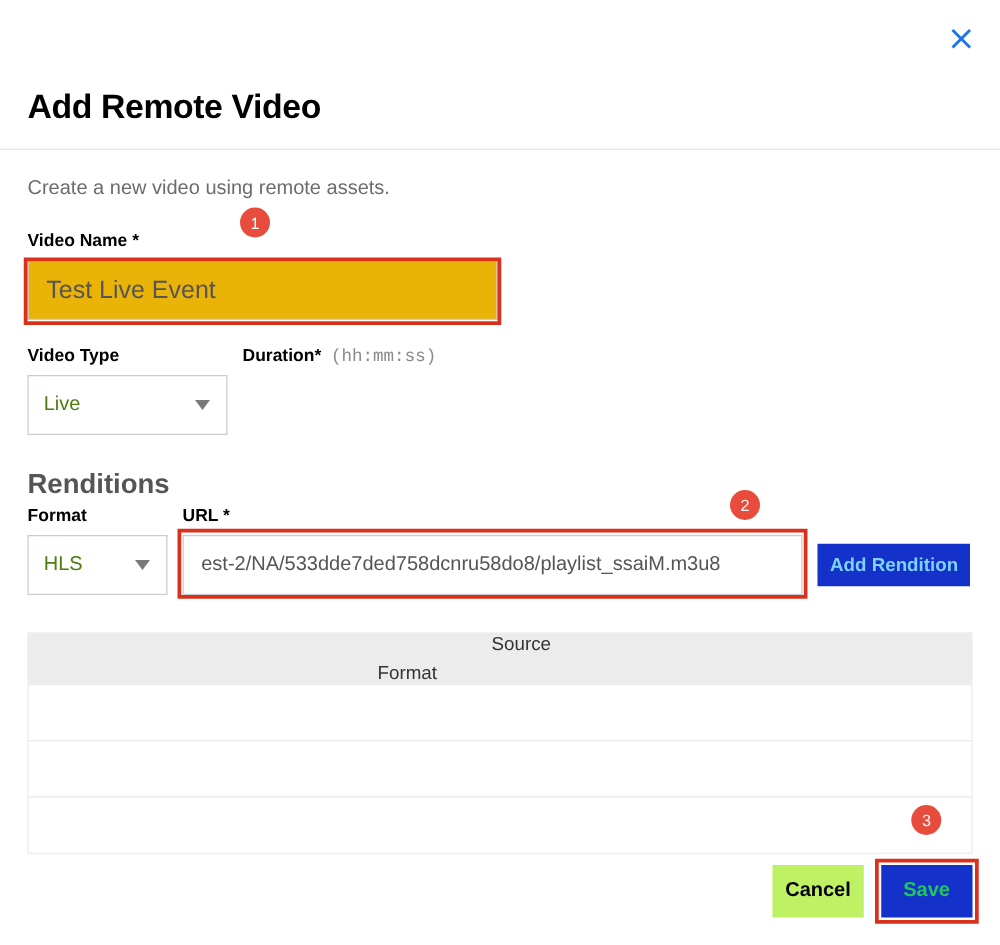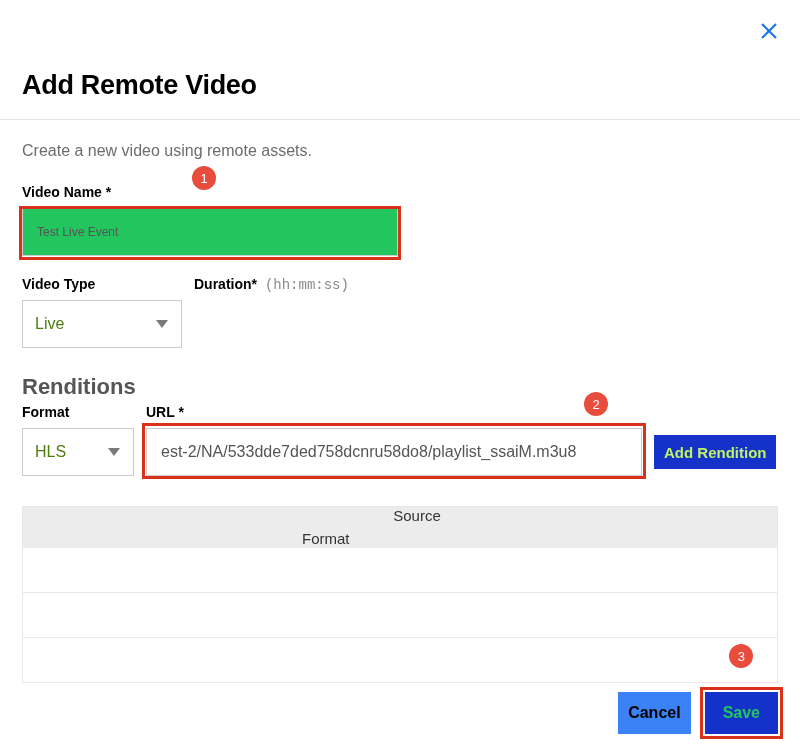--- a/index.html
+++ b/index.html
@@ -60,23 +60,23 @@
       font-family: Liberation Mono, monospace;
     }
     .field-row {
       margin-bottom: 20px;
       position: relative;
     }
     .video-name-input {
       width: 376px;
       height: 48px;
       padding: 0 14px;
-      font-size: 12px;
+      font-size: 20px;
       border: 1px solid #ccc;
-      background: #22c55e;
+      background: #eab308;
       color: #555;
       font-family: inherit;
     }
     .highlight-box {
       position: absolute;
       border: 3px solid #d9321c;
       pointer-events: none;
     }
     .badge {
       position: absolute;
@@ -161,21 +161,21 @@
       border: 1px solid #ccc;
       background: #fff;
       padding: 0 14px;
       font-size: 16px;
       color: #555;
       font-family: inherit;
     }
     .add-rendition-btn {
       height: 34px;
       background: #1431c9;
-      color: #bef264;
+      color: #7dd3fc;
       border: none;
       padding: 4px 10px;
       font-size: 15px;
       font-weight: 700;
       font-family: inherit;
       cursor: pointer;
       margin-bottom: 7px;
     }
     .table {
       margin-top: 30px;
@@ -205,21 +205,21 @@
     }
     .footer {
       position: absolute;
       bottom: 22px;
       right: 22px;
       display: flex;
       align-items: center;
       gap: 14px;
     }
     .cancel-btn {
-      background: #3b82f6;
+      background: #bef264;
       border: none;
       color: #000;
       font-size: 16px;
       font-weight: 700;
       padding: 12px 10px;
       font-family: inherit;
       cursor: pointer;
     }
     .save-btn {
       background: #1431c9;

